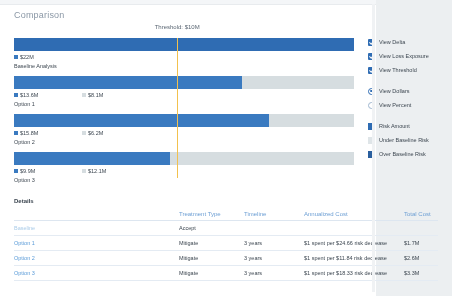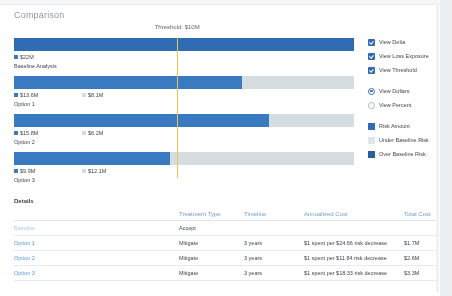--- a/index.html
+++ b/index.html
@@ -9,21 +9,21 @@
   }
   body {
     width: 452px;
     height: 296px;
     overflow: hidden;
     font-family: "Liberation Sans", sans-serif;
     -webkit-font-smoothing: antialiased;
   }
   .app {
     position: relative;
-    width: 440px;
+    width: 376px;
     height: 296px;
     background: #ffffff;
     box-sizing: border-box;
   }
   .topstrip {
     position: absolute;
     top: 0; left: 0; right: 0;
     height: 4px;
     background: #f4f6f8;
     border-bottom: 1px solid #e8ebee;

